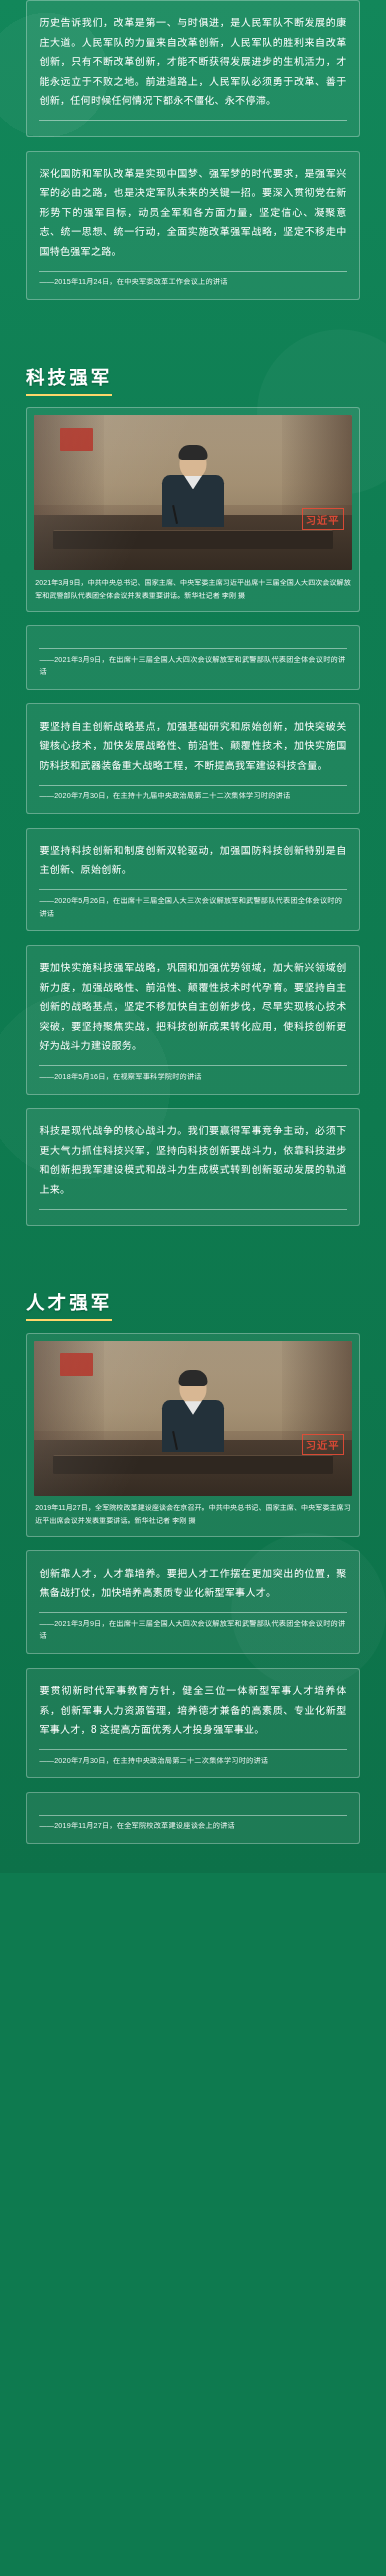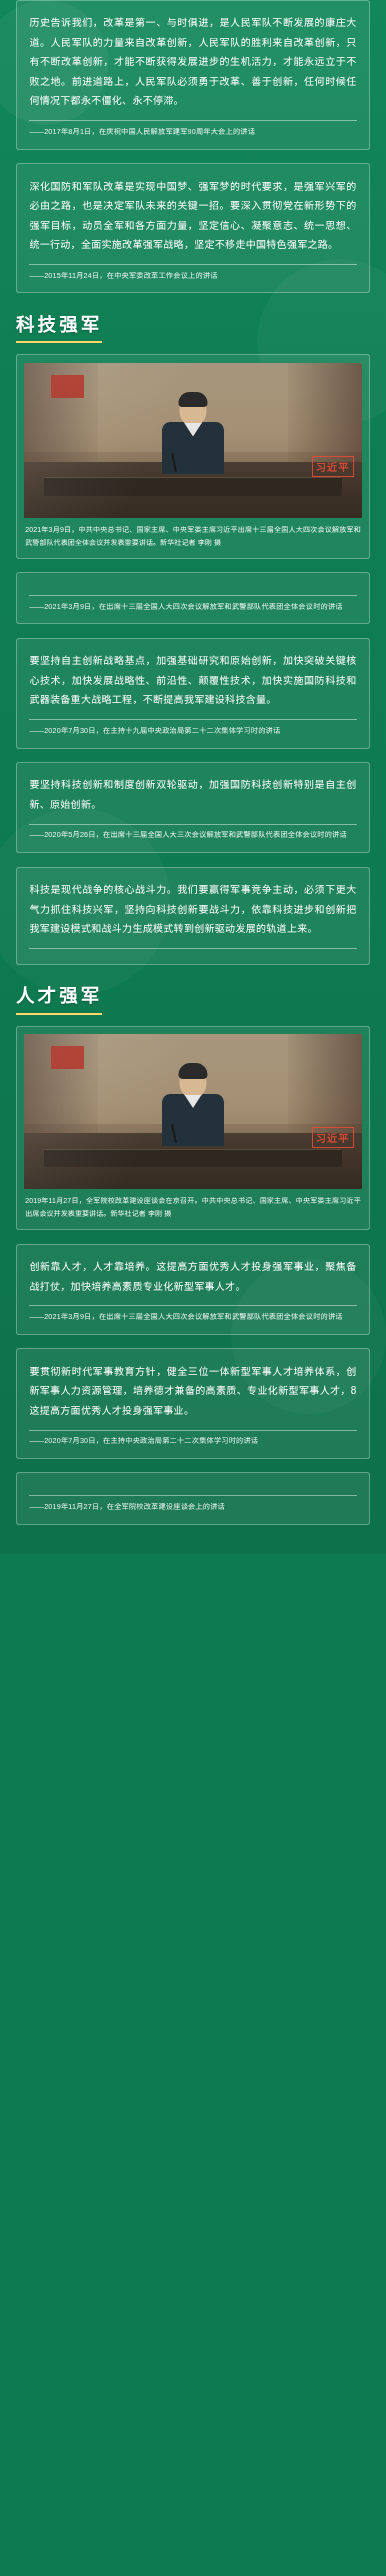--- a/index.html
+++ b/index.html
@@ -28,21 +28,21 @@
     background-image:
       radial-gradient(circle at 12% 4%, rgba(255,255,255,0.045) 0 62px, transparent 62px),
       radial-gradient(circle at 88% 22%, rgba(255,255,255,0.035) 0 82px, transparent 83px),
       radial-gradient(circle at 20% 58%, rgba(255,255,255,0.03) 0 93px, transparent 93px),
       radial-gradient(circle at 80% 86%, rgba(255,255,255,0.03) 0 77px, transparent 78px);
     pointer-events: none;
   }
   .inner {
     position: relative;
     z-index: 2;
-    padding: 0 16px;
+    padding: 0 26px;
   }
 
   
   .card {
     background: rgba(255,255,255,0.07);
     border: 0.5px solid rgba(255,255,255,0.30);
     border-radius: 3.1px;
     padding: 12.4px 12.4px 10.3px 12.4px;
     margin: 0 0 13.4px 0;
   }
@@ -75,20 +75,21 @@
   }
   .section-head .title {
     display: inline-block;
     font-size: 18.5px;
     font-weight: bold;
     letter-spacing: 3.1px;
     color: #ffffff;
     padding: 3.1px 0 5.2px 0;
     border-bottom: 2.1px solid #ffd66b;
     text-shadow: 0 1px 2.1px rgba(0,0,0,0.25);
+    margin-top: 46px;
   }
 
   
   .figure {
     margin: 0 0 13.4px 0;
     border: 0.5px solid rgba(255,255,255,0.30);
     border-radius: 3.1px;
     background: rgba(255,255,255,0.07);
     padding: 7.2px 7.2px 8.2px 7.2px;
   }
@@ -214,21 +215,20 @@
 </style>
 </head>
 <body>
 
 <div class="page">
   <div class="inner">
 
     <div class="card">
       <p class="body">历史告诉我们，改革是第一、与时俱进，是人民军队不断发展的康庄大道。人民军队的力量来自改革创新，人民军队的胜利来自改革创新，只有不断改革创新，才能不断获得发展进步的生机活力，才能永远立于不败之地。前进道路上，人民军队必须勇于改革、善于创新，任何时候任何情况下都永不僵化、永不停滞。</p>
       <div class="rule"></div>
-      <div class="src">——2017年8月1日，在庆祝中国人民解放军建军90周年大会上的讲话</div>
     </div>
 
     <div class="card">
       <p class="body">深化国防和军队改革是实现中国梦、强军梦的时代要求，是强军兴军的必由之路，也是决定军队未来的关键一招。要深入贯彻党在新形势下的强军目标，动员全军和各方面力量，坚定信心、凝聚意志、统一思想、统一行动，全面实施改革强军战略，坚定不移走中国特色强军之路。</p>
       <div class="rule"></div>
       <div class="src">——2015年11月24日，在中央军委改革工作会议上的讲话</div>
     </div>
 
     <div class="section-head">
       <span class="title">科技强军</span>
@@ -265,20 +265,25 @@
       <div class="rule"></div>
       <div class="src">——2020年7月30日，在主持十九届中央政治局第二十二次集体学习时的讲话</div>
     </div>
 
     <div class="card">
       <p class="body">要坚持科技创新和制度创新双轮驱动，加强国防科技创新特别是自主创新、原始创新。</p>
       <div class="rule"></div>
       <div class="src">——2020年5月26日，在出席十三届全国人大三次会议解放军和武警部队代表团全体会议时的讲话</div>
     </div>
 
+    <div class="card">
+      <p class="body">要加快实施科技强军战略，巩固和加强优势领域，加大新兴领域创新力度，加强战略性、前沿性、颠覆性技术时代孕育。要坚持自主创新的战略基点，坚定不移加快自主创新步伐，尽早实现核心技术突破，要坚持聚焦实战，把科技创新成果转化应用，使科技创新更好为战斗力建设服务。</p>
+      <div class="rule"></div>
+      <div class="src">——2018年5月16日，在视察军事科学院时的讲话</div>
+    </div>
 
     <div class="card">
       <p class="body">科技是现代战争的核心战斗力。我们要赢得军事竞争主动，必须下更大气力抓住科技兴军，坚持向科技创新要战斗力，依靠科技进步和创新把我军建设模式和战斗力生成模式转到创新驱动发展的轨道上来。</p>
       <div class="rule"></div>
     </div>
 
     <div class="section-head">
       <span class="title">人才强军</span>
     </div>
 
@@ -297,21 +302,21 @@
           <div class="collar"></div>
         </div>
         <div class="mic"></div>
         <div class="glare"></div>
         <div class="stamp">习近平</div>
       </div>
       <div class="caption">2019年11月27日，全军院校改革建设座谈会在京召开。中共中央总书记、国家主席、中央军委主席习近平出席会议并发表重要讲话。新华社记者 李刚 摄</div>
     </div>
 
     <div class="card">
-      <p class="body">创新靠人才，人才靠培养。这提高方面优秀人才投身强军事业，聚焦备战打仗，加快培养高素质专业化新型军事人才。</p>
+      <p class="body">创新靠人才，人才靠培养。要把人才工作摆在更加突出的位置，聚焦备战打仗，加快培养高素质专业化新型军事人才。</p>
       <div class="rule"></div>
       <div class="src">——2021年3月9日，在出席十三届全国人大四次会议解放军和武警部队代表团全体会议时的讲话</div>
     </div>
 
     <div class="card">
       <p class="body">要贯彻新时代军事教育方针，健全三位一体新型军事人才培养体系，创新军事人力资源管理，培养德才兼备的高素质、专业化新型军事人才，8 这提高方面优秀人才投身强军事业。</p>
       <div class="rule"></div>
       <div class="src">——2020年7月30日，在主持中央政治局第二十二次集体学习时的讲话</div>
     </div>
 

